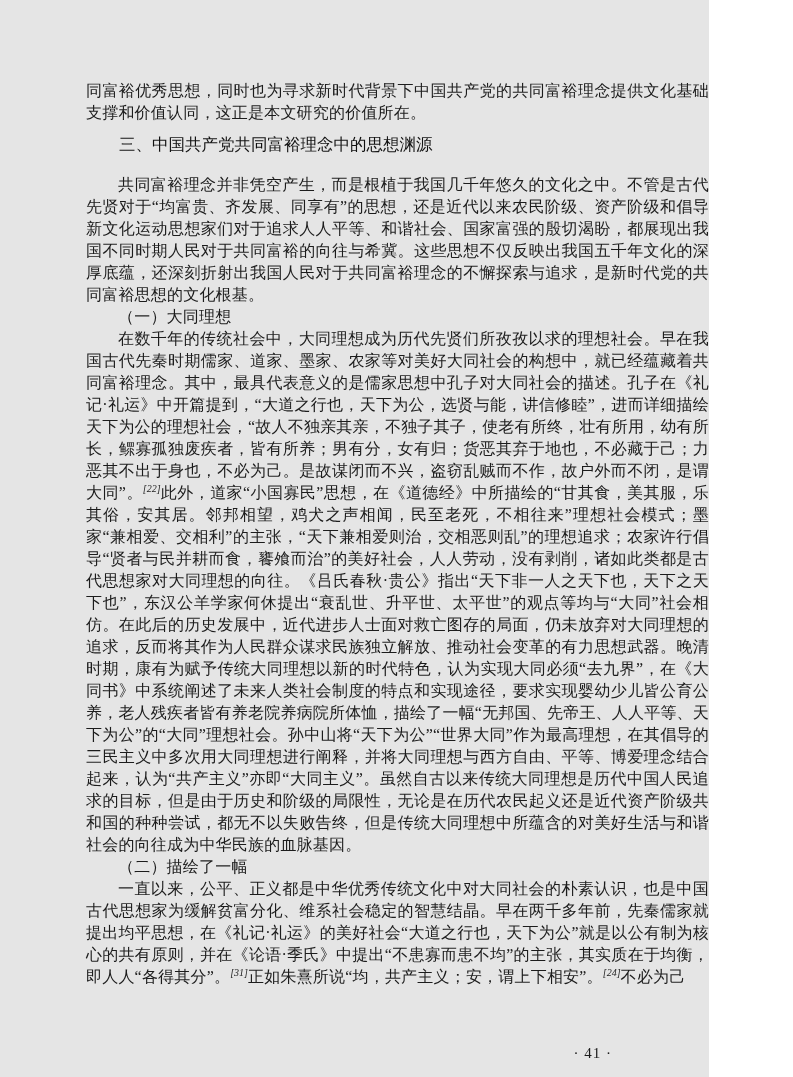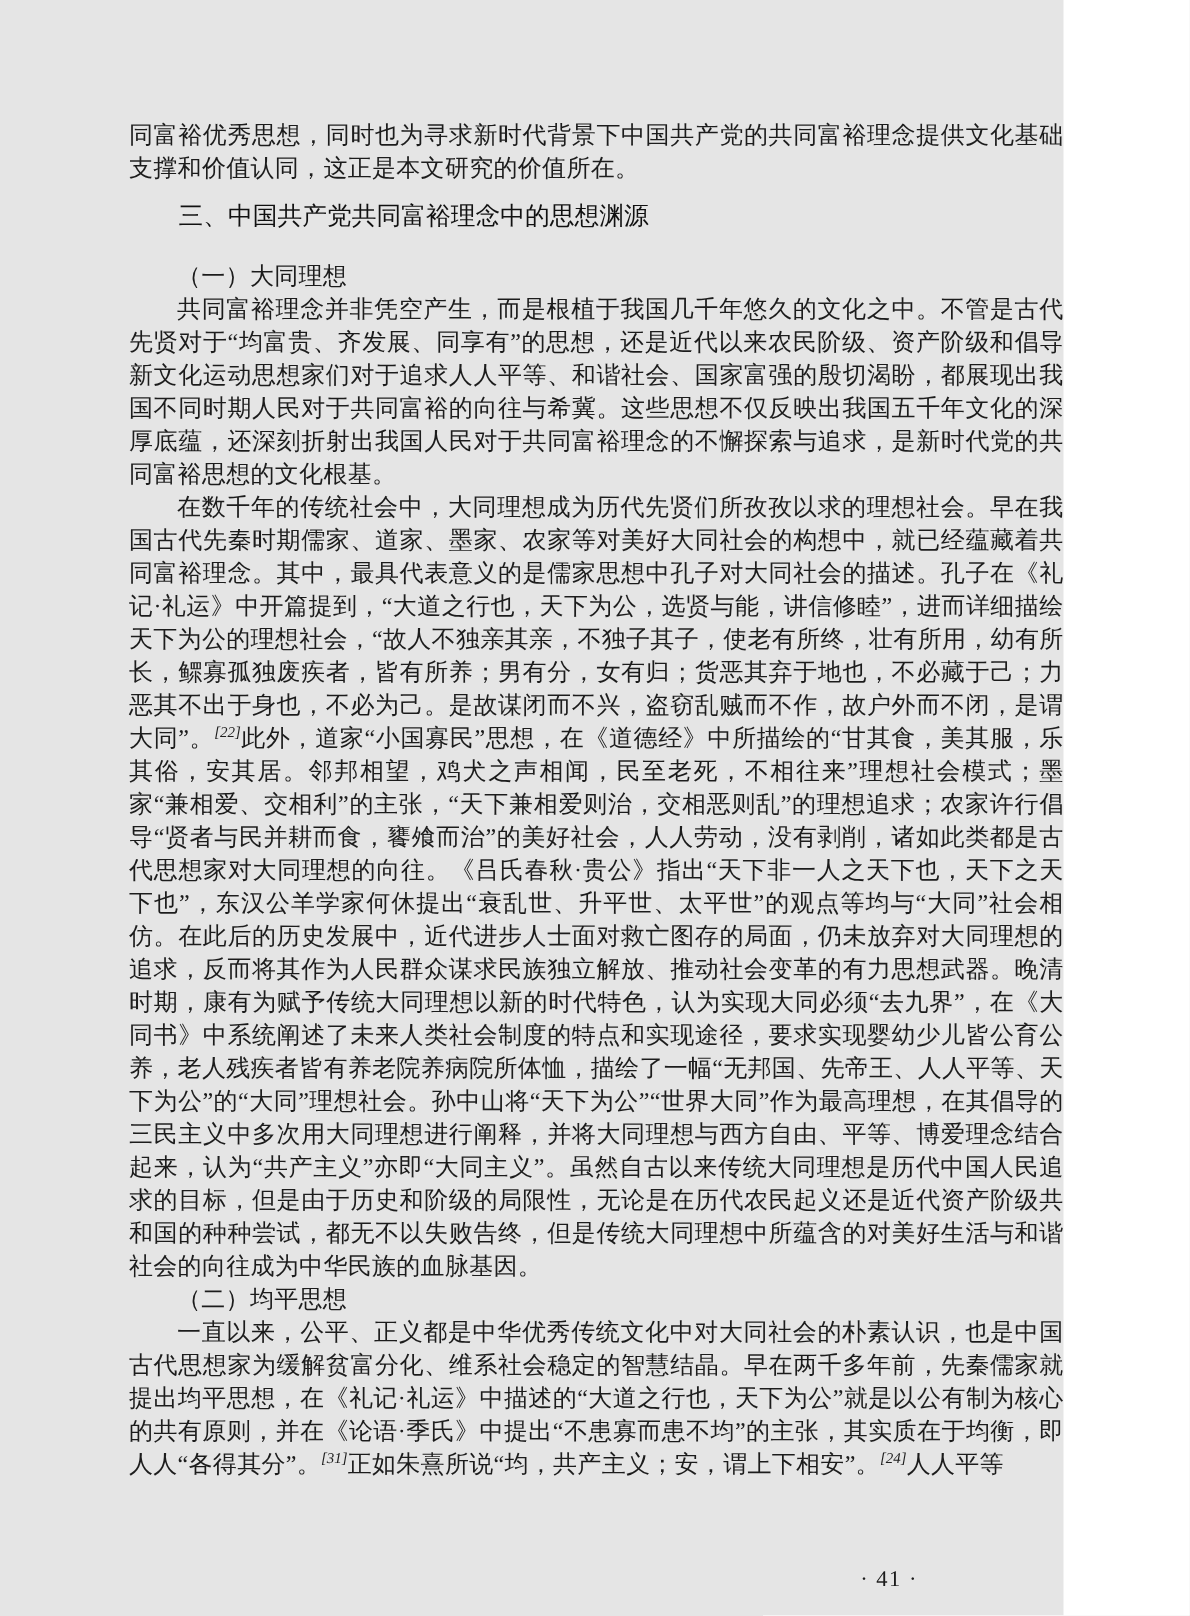--- a/index.html
+++ b/index.html
@@ -66,26 +66,26 @@
 </head>
 <body>
 
 <div class="page">
   <div class="text-block">
 
     <p class="para no-indent">同富裕优秀思想，同时也为寻求新时代背景下中国共产党的共同富裕理念提供文化基础支撑和价值认同，这正是本文研究的价值所在。</p>
 
     <h2 class="section-heading">三、中国共产党共同富裕理念中的思想渊源</h2>
 
+    <p class="para">共同富裕理念并非凭空产生，而是根植于我国几千年悠久的文化之中。不管是古代先贤对于“均富贵、齐发展、同享有”的思想，还是近代以来农民阶级、资产阶级和倡导新文化运动思想家们对于追求人人平等、和谐社会、国家富强的殷切渴盼，都展现出我国不同时期人民对于共同富裕的向往与希冀。这些思想不仅反映出我国五千年文化的深厚底蕴，还深刻折射出我国人民对于共同富裕理念的不懈探索与追求，是新时代党的共同富裕思想的文化根基。</p>
+
     <p class="para subheading">（一）大同理想</p>
-
-    <p class="para">共同富裕理念并非凭空产生，而是根植于我国几千年悠久的文化之中。不管是古代先贤对于“均富贵、齐发展、同享有”的思想，还是近代以来农民阶级、资产阶级和倡导新文化运动思想家们对于追求人人平等、和谐社会、国家富强的殷切渴盼，都展现出我国不同时期人民对于共同富裕的向往与希冀。这些思想不仅反映出我国五千年文化的深厚底蕴，还深刻折射出我国人民对于共同富裕理念的不懈探索与追求，是新时代党的共同富裕思想的文化根基。</p>
 
     <p class="para"><span>在数千年的传统社会中，大同理想成为历代先贤们所孜孜以求的理想社会。早在我国古代先秦时期儒家、道家、墨家、农家等对美好大同社会的构想中，就已经蕴藏着共同富裕理念。其中，最具代表意义的是儒家思想中孔子对大同社会的描述。孔子在《礼记·礼运》中开篇提到，“大道之行也，天下为公，选贤与能，讲信修睦”，进而详细描绘天下为公的理想社会，“故人不独亲其亲，不独子其子，使老有所终，壮有所用，幼有所长，鳏寡孤独废疾者，皆有所养；男有分，女有归；货恶其弃于地也，不必藏于己；力恶其不出于身也，不必为己。是故谋闭而不兴，盗窃乱贼而不作，故户外而不闭，是谓大同”。</span><sup class="ref">[22]</sup><span>此外，道家“小国寡民”思想，在《道德经》中所描绘的“甘其食，美其服，乐其俗，安其居。邻邦相望，鸡犬之声相闻，民至老死，不相往来”理想社会模式；墨家“兼相爱、交相利”的主张，“天下兼相爱则治，交相恶则乱”的理想追求；农家许行倡导“贤者与民并耕而食，饔飧而治”的美好社会，人人劳动，没有剥削，诸如此类都是古代思想家对大同理想的向往。《吕氏春秋·贵公》指出“天下非一人之天下也，天下之天下也”，东汉公羊学家何休提出“衰乱世、升平世、太平世”的观点等均与“大同”社会相仿。在此后的历史发展中，近代进步人士面对救亡图存的局面，仍未放弃对大同理想的追求，反而将其作为人民群众谋求民族独立解放、推动社会变革的有力思想武器。晚清时期，康有为赋予传统大同理想以新的时代特色，认为实现大同必须“去九界”，在《大同书》中系统阐述了未来人类社会制度的特点和实现途径，要求实现婴幼少儿皆公育公养，老人残疾者皆有养老院养病院所体恤，描绘了一幅“无邦国、先帝王、人人平等、天下为公”的“大同”理想社会。孙中山将“天下为公”“世界大同”作为最高理想，在其倡导的三民主义中多次用大同理想进行阐释，并将大同理想与西方自由、平等、博爱理念结合起来，认为“共产主义”亦即“大同主义”。虽然自古以来传统大同理想是历代中国人民追求的目标，但是由于历史和阶级的局限性，无论是在历代农民起义还是近代资产阶级共和国的种种尝试，都无不以失败告终，但是传统大同理想中所蕴含的对美好生活与和谐社会的向往成为中华民族的血脉基因。</span></p>
 
-    <p class="para subheading">（二）均平思想</p>
+    <p class="para subheading">（二）描绘了一幅</p>
 
-    <p class="para"><span>一直以来，公平、正义都是中华优秀传统文化中对大同社会的朴素认识，也是中国古代思想家为缓解贫富分化、维系社会稳定的智慧结晶。早在两千多年前，先秦儒家就提出均平思想，在《礼记·礼运》中描述的“大道之行也，天下为公”就是以公有制为核心的共有原则，并在《论语·季氏》中提出“不患寡而患不均”的主张，其实质在于均衡，即人人“各得其分”。</span><sup class="ref">[31]</sup><span>正如朱熹所说“均，共产主义；安，谓上下相安”。</span><sup class="ref">[24]</sup><span>人人平等</span></p>
+    <p class="para"><span>一直以来，公平、正义都是中华优秀传统文化中对大同社会的朴素认识，也是中国古代思想家为缓解贫富分化、维系社会稳定的智慧结晶。早在两千多年前，先秦儒家就提出均平思想，在《礼记·礼运》的美好社会“大道之行也，天下为公”就是以公有制为核心的共有原则，并在《论语·季氏》中提出“不患寡而患不均”的主张，其实质在于均衡，即人人“各得其分”。</span><sup class="ref">[31]</sup><span>正如朱熹所说“均，共产主义；安，谓上下相安”。</span><sup class="ref">[24]</sup><span>不必为己</span></p>
 
   </div>
 
   <div class="page-number">· 41 ·</div>
 </div>
 
 </body></html>

